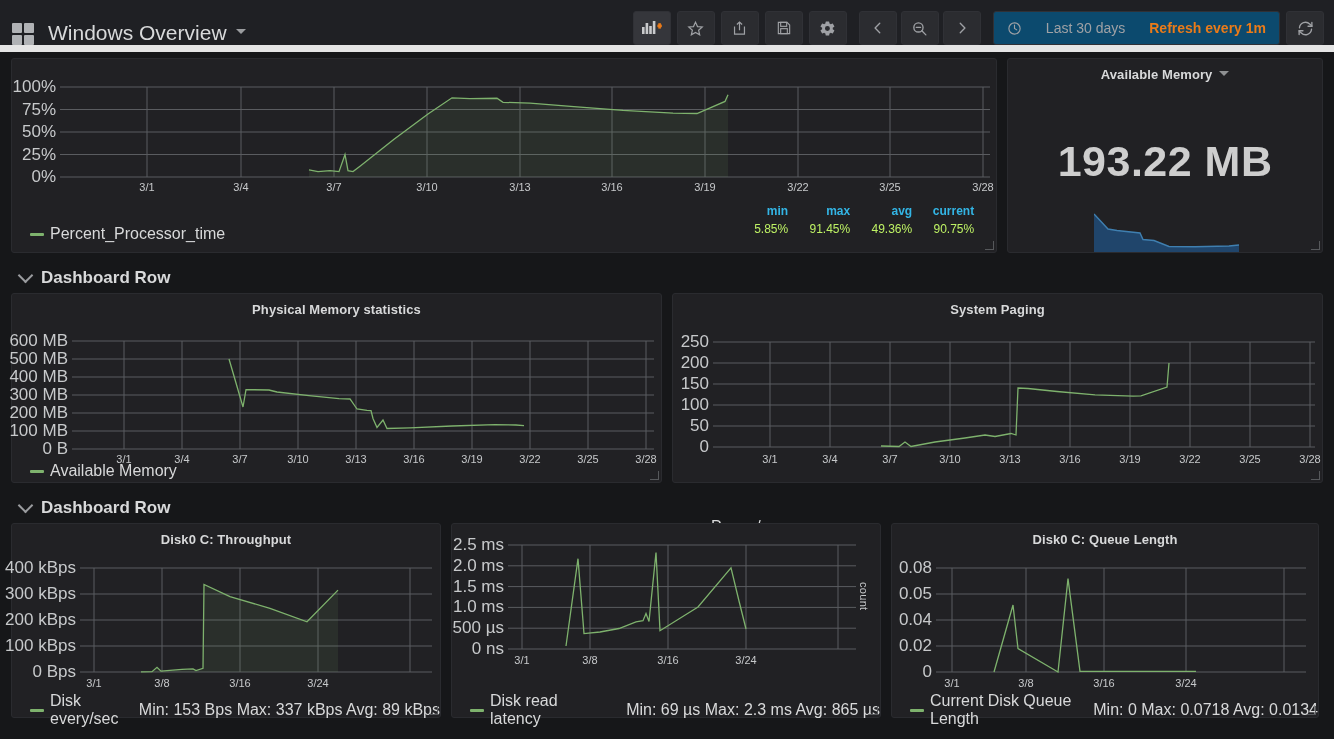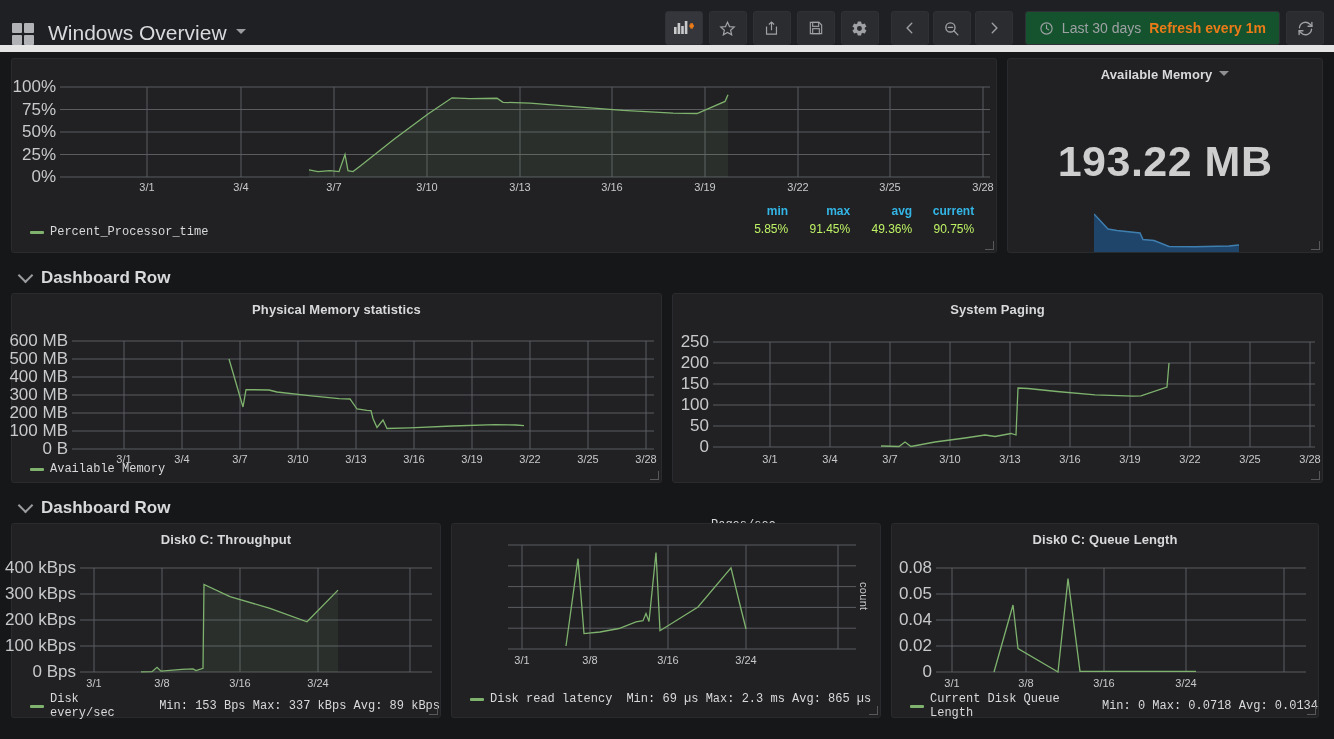--- a/index.html
+++ b/index.html
@@ -61,26 +61,26 @@
     display: flex; align-items: center; justify-content: center;
     color: #9fa1a5;
     cursor: pointer;
   }
   .btn.sel { background:#35363b; }
   .btn svg { display:block; }
   .btn-group { display:flex; gap: 4px; }
 
   .timepicker {
     height: 34px;
-    background: #14532d;
+    background: #0c4a6e;
     border: 1px solid #303136;
     border-radius: 3px;
     display:flex; align-items:center;
     padding: 0 13px;
-    gap: 8px;
+    gap: 24px;
     font-size: 14px;
     cursor: pointer;
   }
   .timepicker .tp-range { color: #9fa1a5; }
   .timepicker .tp-refresh { color: #eb7b18; font-weight: bold; }
 
   
   .dashboard { padding: 0 6px; }
   .row { display: flex; }
 
@@ -138,24 +138,23 @@
     font-size: 11px;
     color: #c7c9cb;
     writing-mode: vertical-rl;
     letter-spacing: .3px;
   }
 
   
   .legend {
     position: absolute;
     display: flex; align-items: center;
-    font-size: 12px;
+    font-size: 16px;
     color: #d8d9da;
     gap: 6px;
-    font-family: Liberation Mono, monospace;
   }
   .legend-swatch {
     width: 14px; height: 3px; border-radius: 1px;
     background: #7eb26d; display:inline-block;
     flex: none;
   }
   .legend-label { color:#d8d9da; }
   .legend-stat { color:#d8d9da; margin-left: 8px; white-space: nowrap; }
 
   
@@ -574,20 +573,28 @@
         <span class="legend-label">Disk every/sec</span>
         <span class="legend-stat">Min: 153 Bps   Max: 337 kBps   Avg: 89 kBps</span>
       </div>
 
       <div class="resize-handle"></div>
     </div>
 
     <div class="panel" style="width:430px;height:195px;margin-top:0;">
 
       <div class="graph-wrap" style="height:122px;">
+        <div class="yaxis-labels" style="width:56px;height:104px;top:21px;">
+          <span style="top:0%">2.5 ms</span>
+          <span style="top:20%">2.0 ms</span>
+          <span style="top:40%">1.5 ms</span>
+          <span style="top:60%">1.0 ms</span>
+          <span style="top:80%">500 µs</span>
+          <span style="top:100%">0 ns</span>
+        </div>
 
         <div class="plot" style="left:56px;top:21px;width:348px;height:104px;">
           <svg width="348" height="104" viewBox="0 0 348 104" preserveAspectRatio="none">
             <g stroke="#5a5c60" stroke-width="1">
               <line x1="0" y1="0" x2="348" y2="0"></line>
               <line x1="0" y1="20.8" x2="348" y2="20.8"></line>
               <line x1="0" y1="41.6" x2="348" y2="41.6"></line>
               <line x1="0" y1="62.4" x2="348" y2="62.4"></line>
               <line x1="0" y1="83.2" x2="348" y2="83.2"></line>
               <line x1="0" y1="104" x2="348" y2="104"></line>

